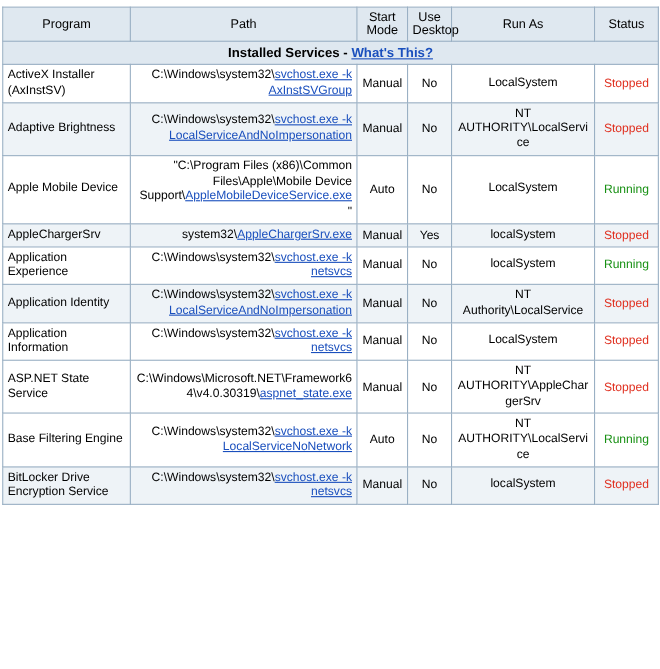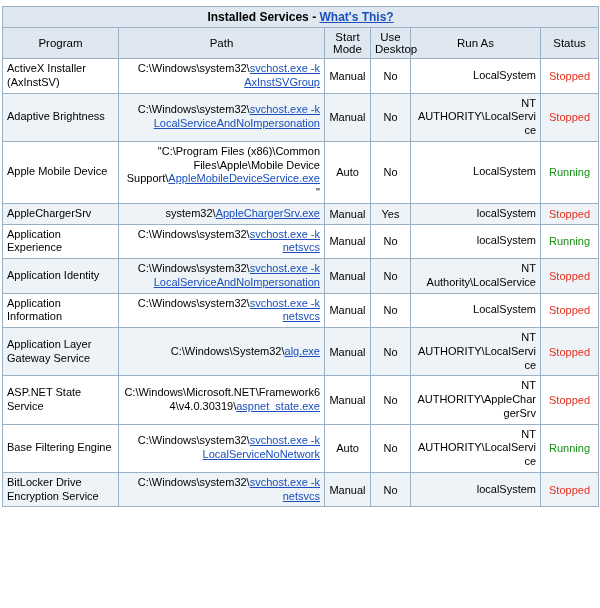--- a/index.html
+++ b/index.html
@@ -67,21 +67,21 @@
   }
   td.path a, td.program a {
     color: #1a4fbd;
     text-decoration: underline;
   }
   td.center {
     text-align: center;
     font-size: 11px;
   }
   td.runas {
-    text-align: right;
+    text-align: center;
     font-size: 11px;
     line-height: 1.25;
     word-wrap: break-word;
   }
   td.status {
     text-align: center;
     font-size: 11px;
   }
   .stopped { color: #e03020; }
   .running { color: #179013; }
@@ -100,30 +100,30 @@
     <colgroup>
       <col class="c-program">
       <col class="c-path">
       <col class="c-start">
       <col class="c-desk">
       <col class="c-runas">
       <col class="c-status">
     </colgroup>
     <thead>
       <tr>
-        <td class="title-cell" colspan="6"><span>Installed Services</span><span class="sep"> - </span><a href="#">What's This?</a></td>
-      </tr>
-      <tr>
         <th>Program</th>
         <th>Path</th>
         <th>Start Mode</th>
         <th>Use Desktop</th>
         <th>Run As</th>
         <th>Status</th>
       </tr>
+      <tr>
+        <td class="title-cell" colspan="6"><span>Installed Services</span><span class="sep"> - </span><a href="#">What's This?</a></td>
+      </tr>
     </thead>
     <tbody id="rows-body">
         <tr>
           <td class="program">ActiveX Installer (AxInstSV)</td>
           <td class="path"><span>C:\Windows\system32\</span><a href="#">svchost.exe -k AxInstSVGroup</a></td>
           <td class="center">Manual</td>
           <td class="center">No</td>
           <td class="runas">LocalSystem</td>
           <td class="status stopped">Stopped</td>
         </tr>
@@ -166,28 +166,20 @@
           <td class="center">No</td>
           <td class="runas">NT Authority\LocalService</td>
           <td class="status stopped">Stopped</td>
         </tr>
         <tr>
           <td class="program">Application Information</td>
           <td class="path"><span>C:\Windows\system32\</span><a href="#">svchost.exe -k netsvcs</a></td>
           <td class="center">Manual</td>
           <td class="center">No</td>
           <td class="runas">LocalSystem</td>
-          <td class="status stopped">Stopped</td>
-        </tr>
-        <tr class="alt">
-          <td class="program">Application Layer Gateway Service</td>
-          <td class="path"><span>C:\Windows\System32\</span><a href="#">alg.exe</a></td>
-          <td class="center">Manual</td>
-          <td class="center">No</td>
-          <td class="runas">NT AUTHORITY\LocalService</td>
           <td class="status stopped">Stopped</td>
         </tr>
         <tr>
           <td class="program">ASP.NET State Service</td>
           <td class="path"><span>C:\Windows\Microsoft.NET\Framework64\v4.0.30319\</span><a href="#">aspnet_state.exe</a></td>
           <td class="center">Manual</td>
           <td class="center">No</td>
           <td class="runas">NT AUTHORITY\AppleChargerSrv</td>
           <td class="status stopped">Stopped</td>
         </tr>

